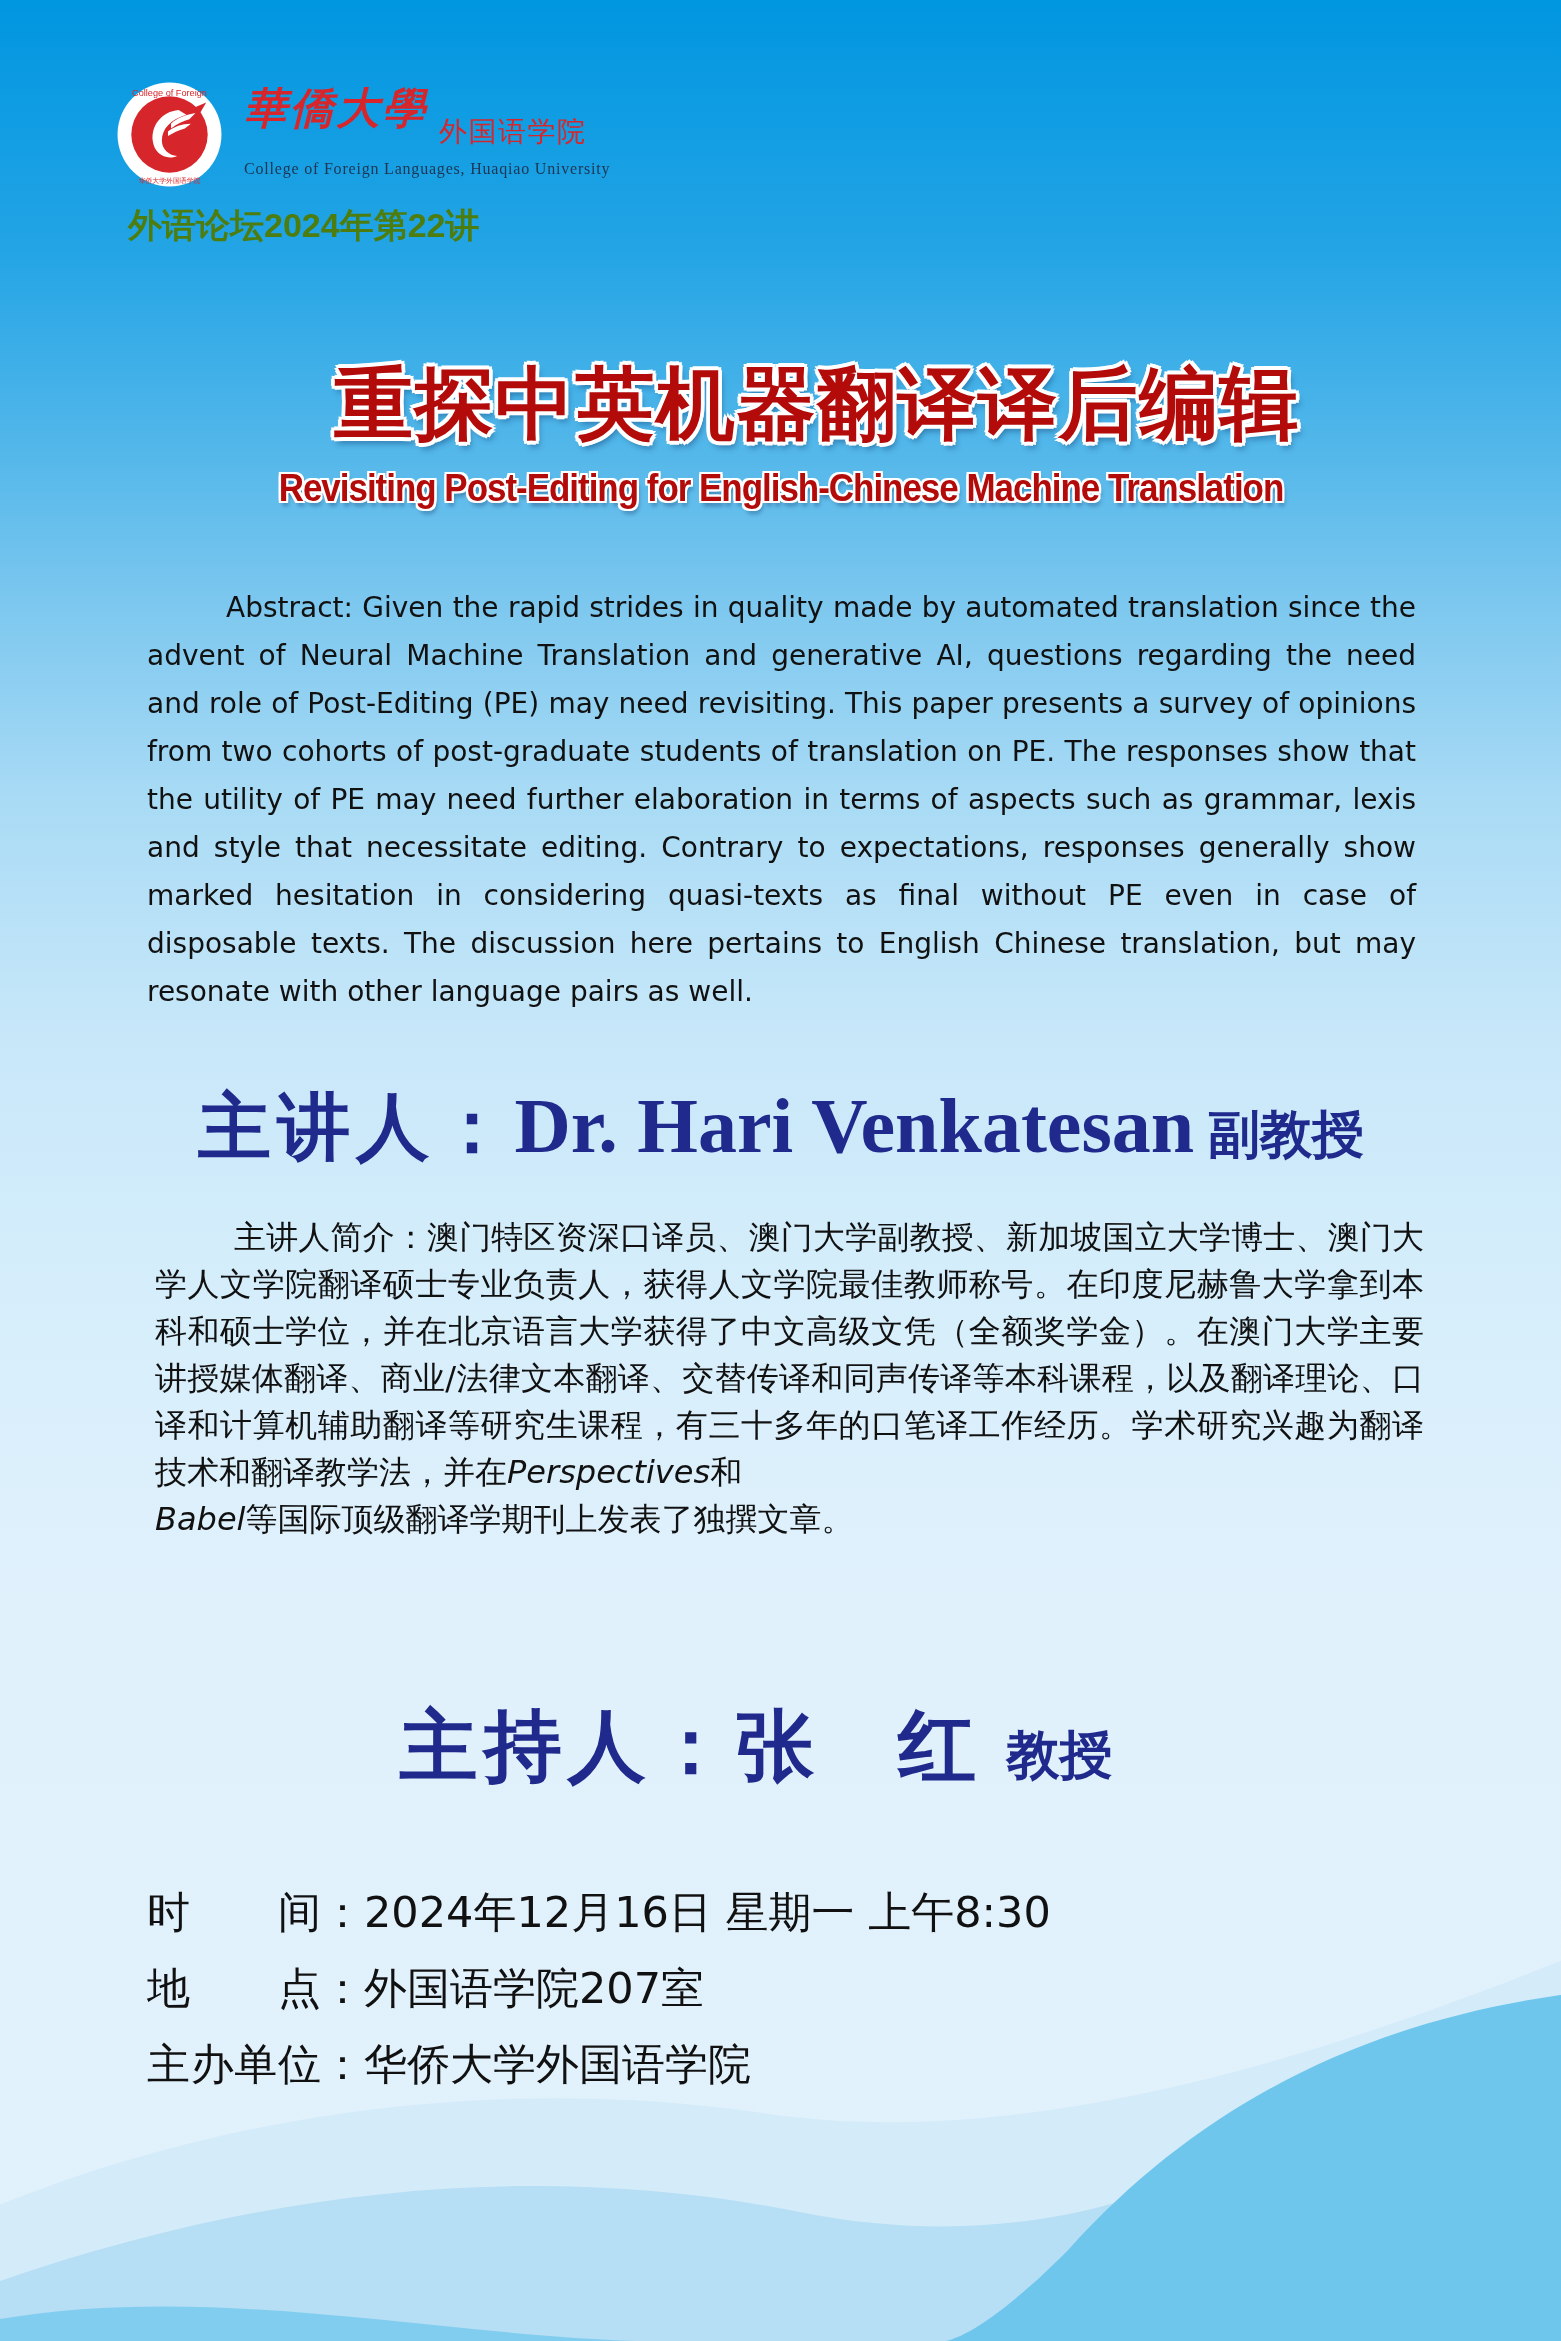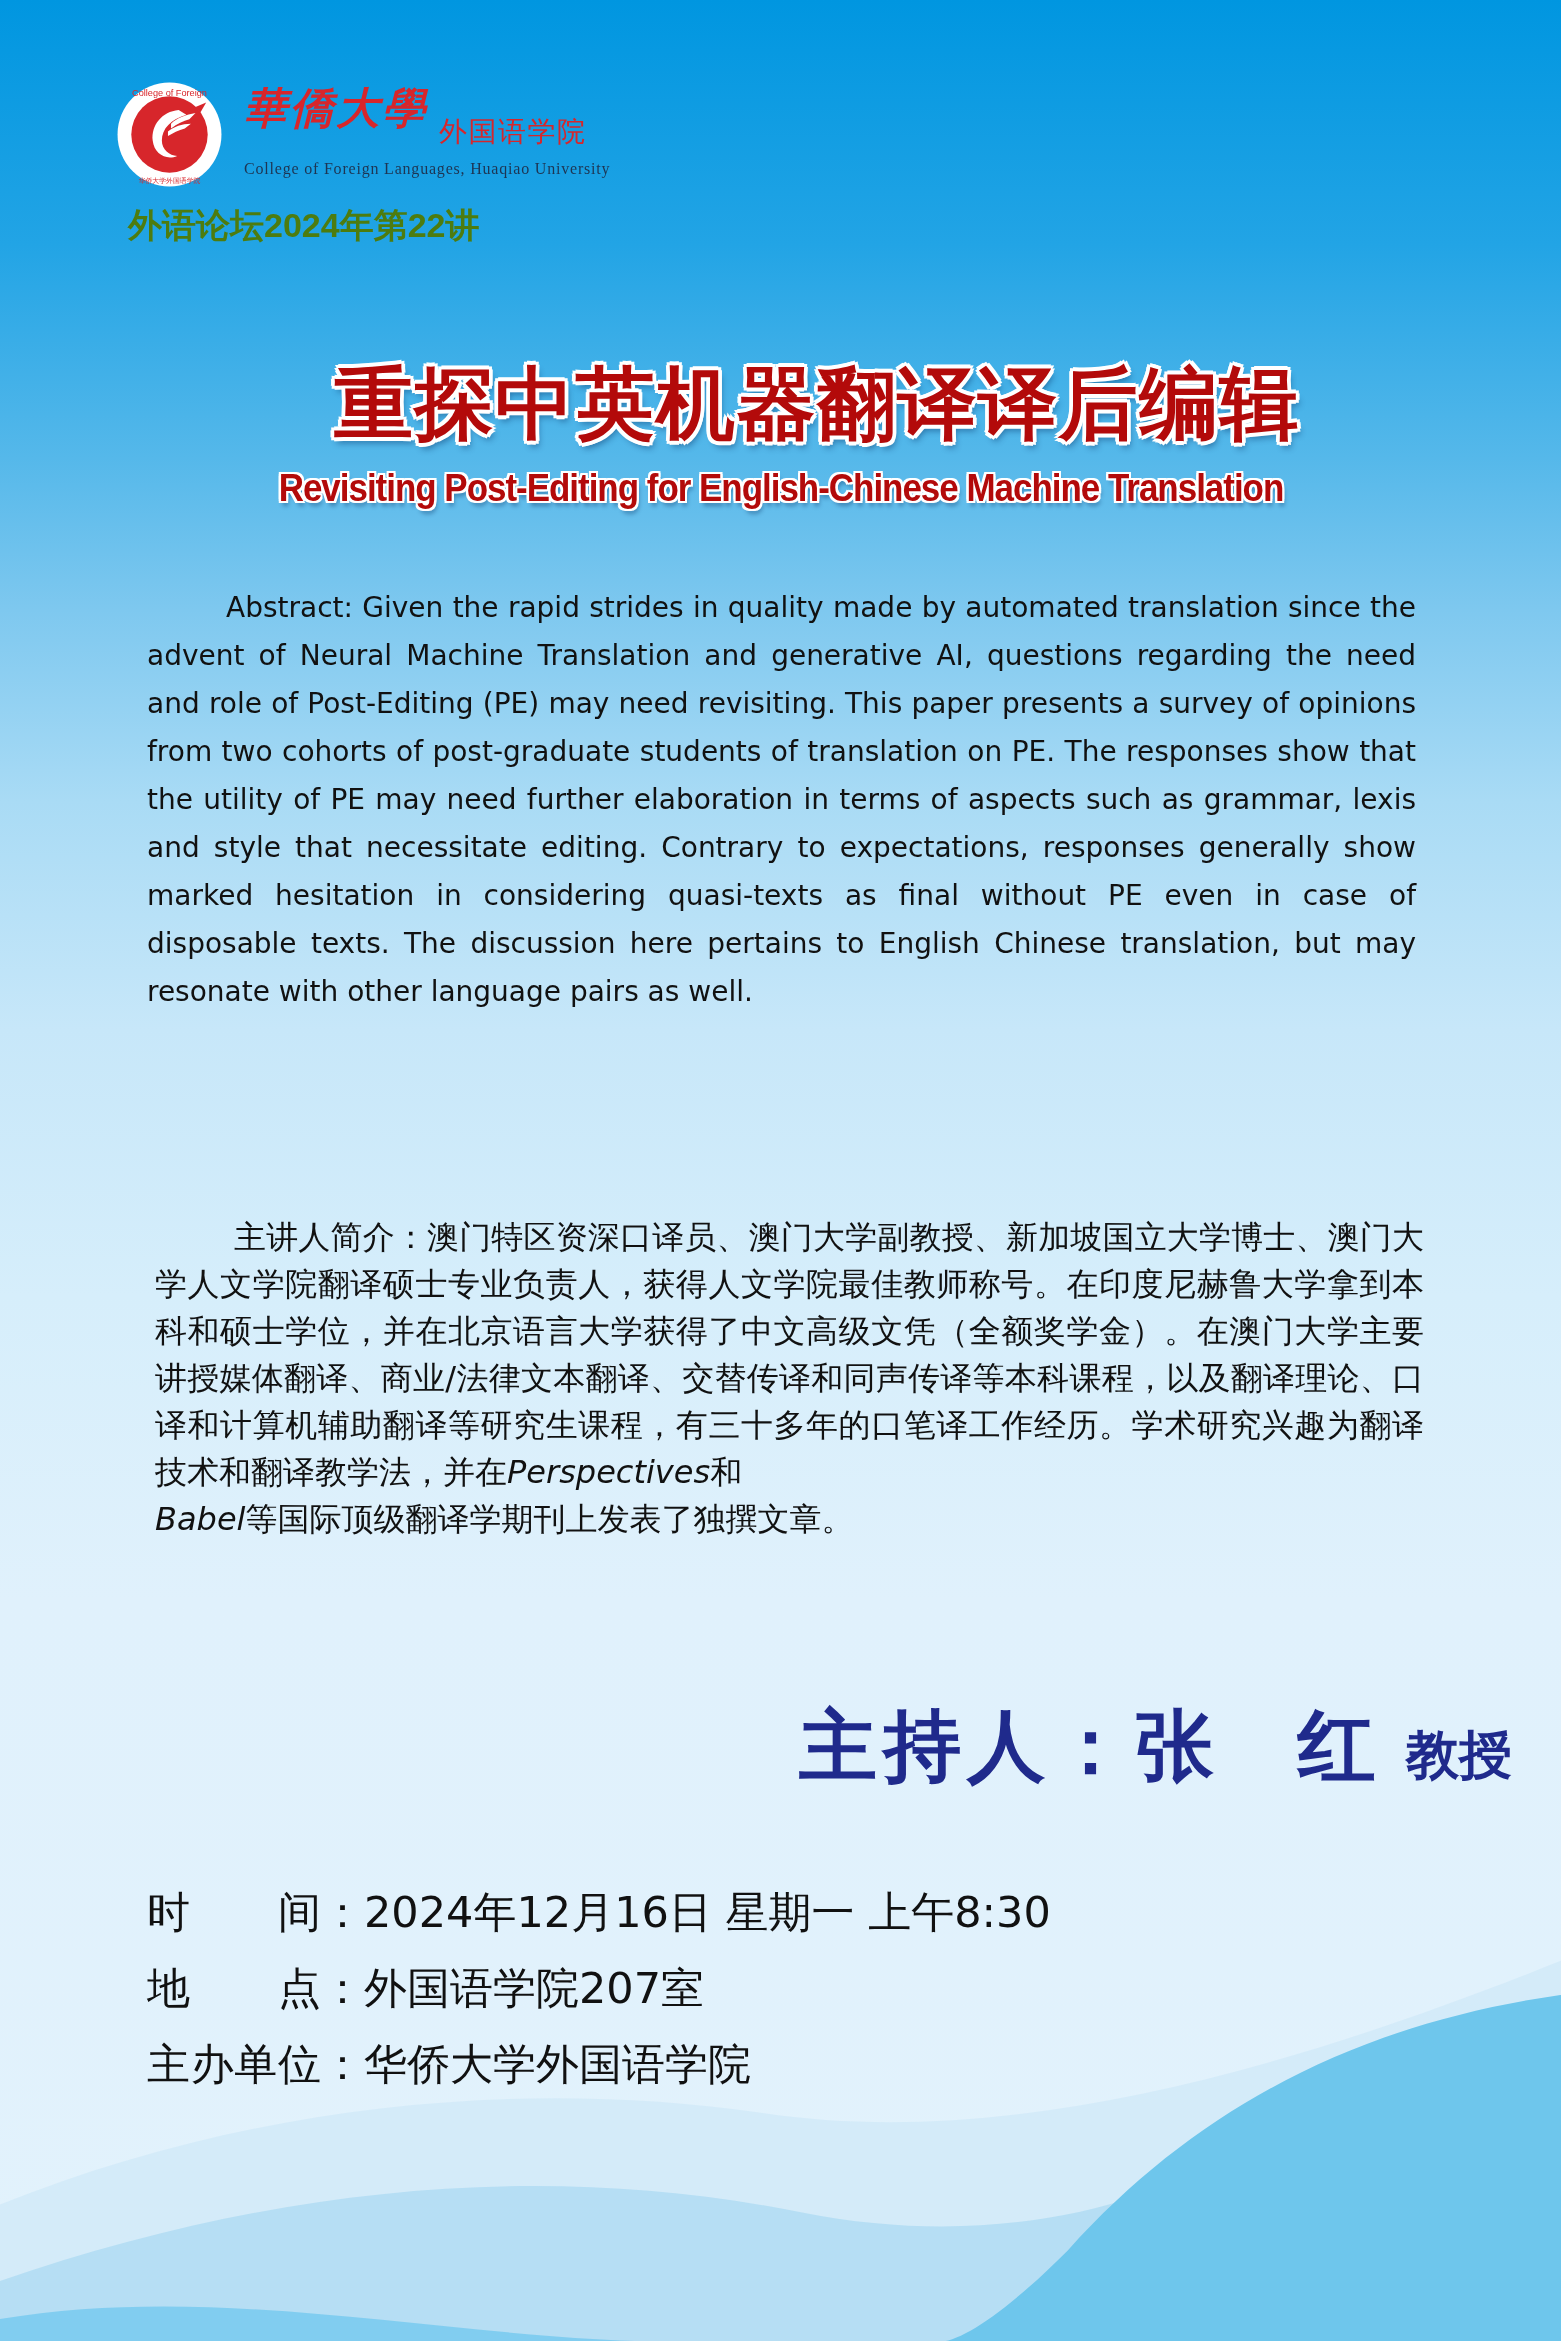--- a/index.html
+++ b/index.html
@@ -65,21 +65,21 @@
   .speaker .rank { font-family: "DejaVu Serif", serif; font-weight: bold; font-size: 52px; margin-left: 13.7px; }
 
   .bio {
     position: absolute; left: 147px; top: 1206px; width: 1269px;
     font-family: "DejaVu Sans", sans-serif; font-size: 32px; line-height: 47px;
     color: #111; text-align: justify; text-indent: 79px; margin: 8px;
   }
   .bio i { font-style: italic; }
 
   .host {
-    position: absolute; left: 0; width: 1512px; top: 1695px; text-align: right;
+    position: absolute; left: 0; width: 1512px; top: 1695px; text-align: center;
     color: #1f2a8c; white-space: nowrap;
   }
   .host .lbl { font-family: "DejaVu Serif", serif; font-weight: bold; font-size: 78px; letter-spacing: 6.1px; }
   .host .name { font-family: "DejaVu Serif", serif; font-weight: bold; font-size: 78px; }
   .host .name span { display: inline-block; }
   .host .gap { display: inline-block; width: 84px; }
   .host .rank { font-family: "DejaVu Serif", serif; font-weight: bold; font-size: 53px; margin-left: 30.5px; }
 
   .info { position: absolute; left: 147px; top: 1884px; }
   .info-row {
@@ -115,20 +115,23 @@
   <div class="brand-cn-cursive">華僑大學</div>
   <div class="brand-cn-college">外国语学院</div>
   <div class="brand-en">College of Foreign Languages, Huaqiao University</div>
   <div class="series">外语论坛2024年第22讲</div>
 
   <div class="title-cn">重探中英机器翻译译后编辑</div>
   <div class="title-en">Revisiting Post-Editing for English-Chinese Machine Translation</div>
 
   <p class="abstract">Abstract: Given the rapid strides in quality made by automated translation since the advent of Neural Machine Translation and generative AI, questions regarding the need and role of Post-Editing (PE) may need revisiting. This paper presents a survey of opinions from two cohorts of post-graduate students of translation on PE. The responses show that the utility of PE may need further elaboration in terms of aspects such as grammar, lexis and style that necessitate editing. Contrary to expectations, responses generally show marked hesitation in considering quasi-texts as final without PE even in case of disposable texts. The discussion here pertains to English Chinese translation, but may resonate with other language pairs as well.</p>
 
+  <div class="speaker">
+    <span class="lbl">主讲人：</span><span class="name">Dr. Hari Venkatesan</span><span class="rank">副教授</span>
+  </div>
 
   <p class="bio"><span>主讲人简介：澳门特区资深口译员、澳门大学副教授、新加坡国立大学博士、澳门大学人文学院翻译硕士专业负责人，获得人文学院最佳教师称号。在印度尼赫鲁大学拿到本科和硕士学位，并在北京语言大学获得了中文高级文凭（全额奖学金）。在澳门大学主要讲授媒体翻译、商业/法律文本翻译、交替传译和同声传译等本科课程，以及翻译理论、口译和计算机辅助翻译等研究生课程，有三十多年的口笔译工作经历。学术研究兴趣为翻译技术和翻译教学法，并在</span><i>Perspectives</i><span>和</span><br><i>Babel</i><span>等国际顶级翻译学期刊上发表了独撰文章。</span></p>
 
   <div class="host">
     <span class="lbl">主持人：</span><span class="name"><span>张</span><span class="gap"></span><span>红</span></span><span class="rank">教授</span>
   </div>
 
   <div class="info">
     <div class="info-row">
       <span class="k">

